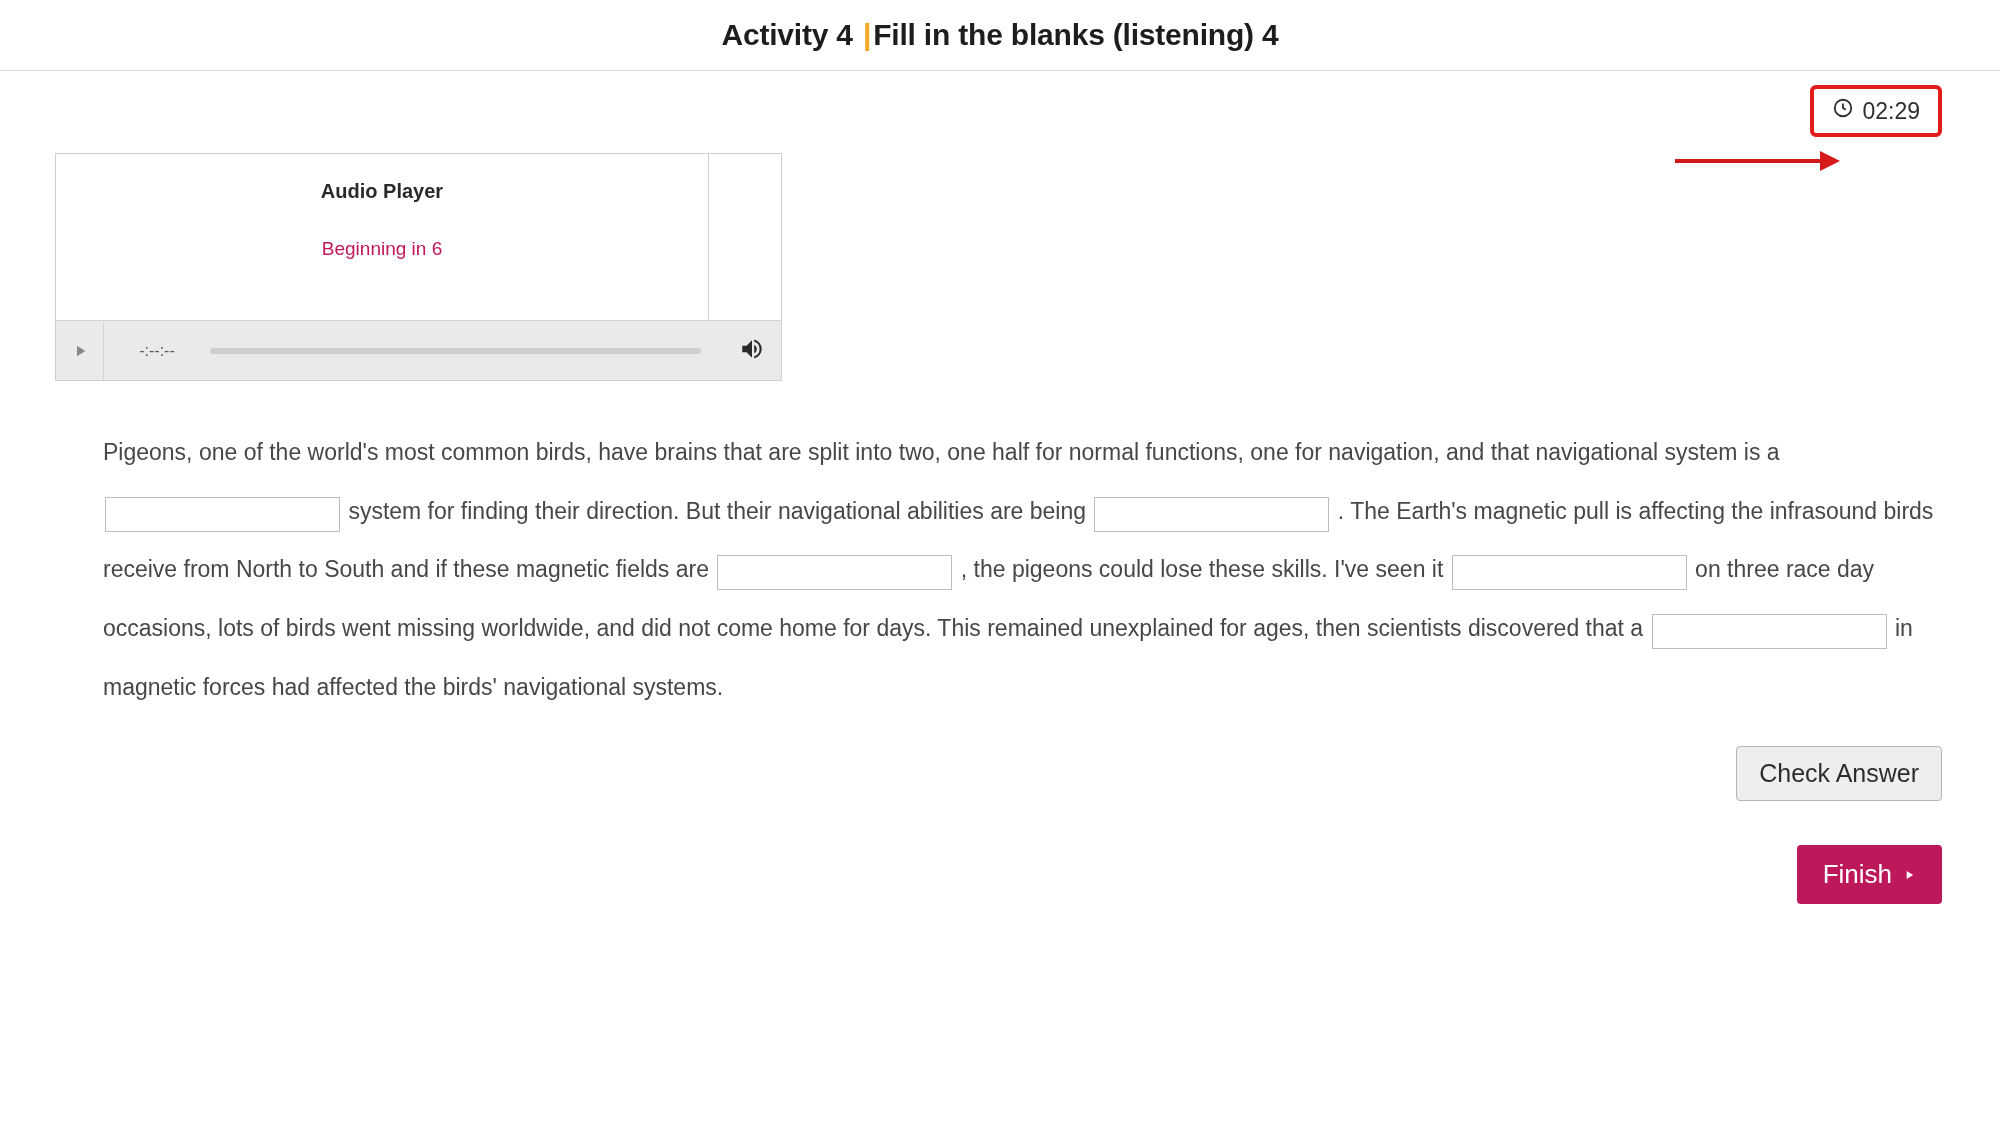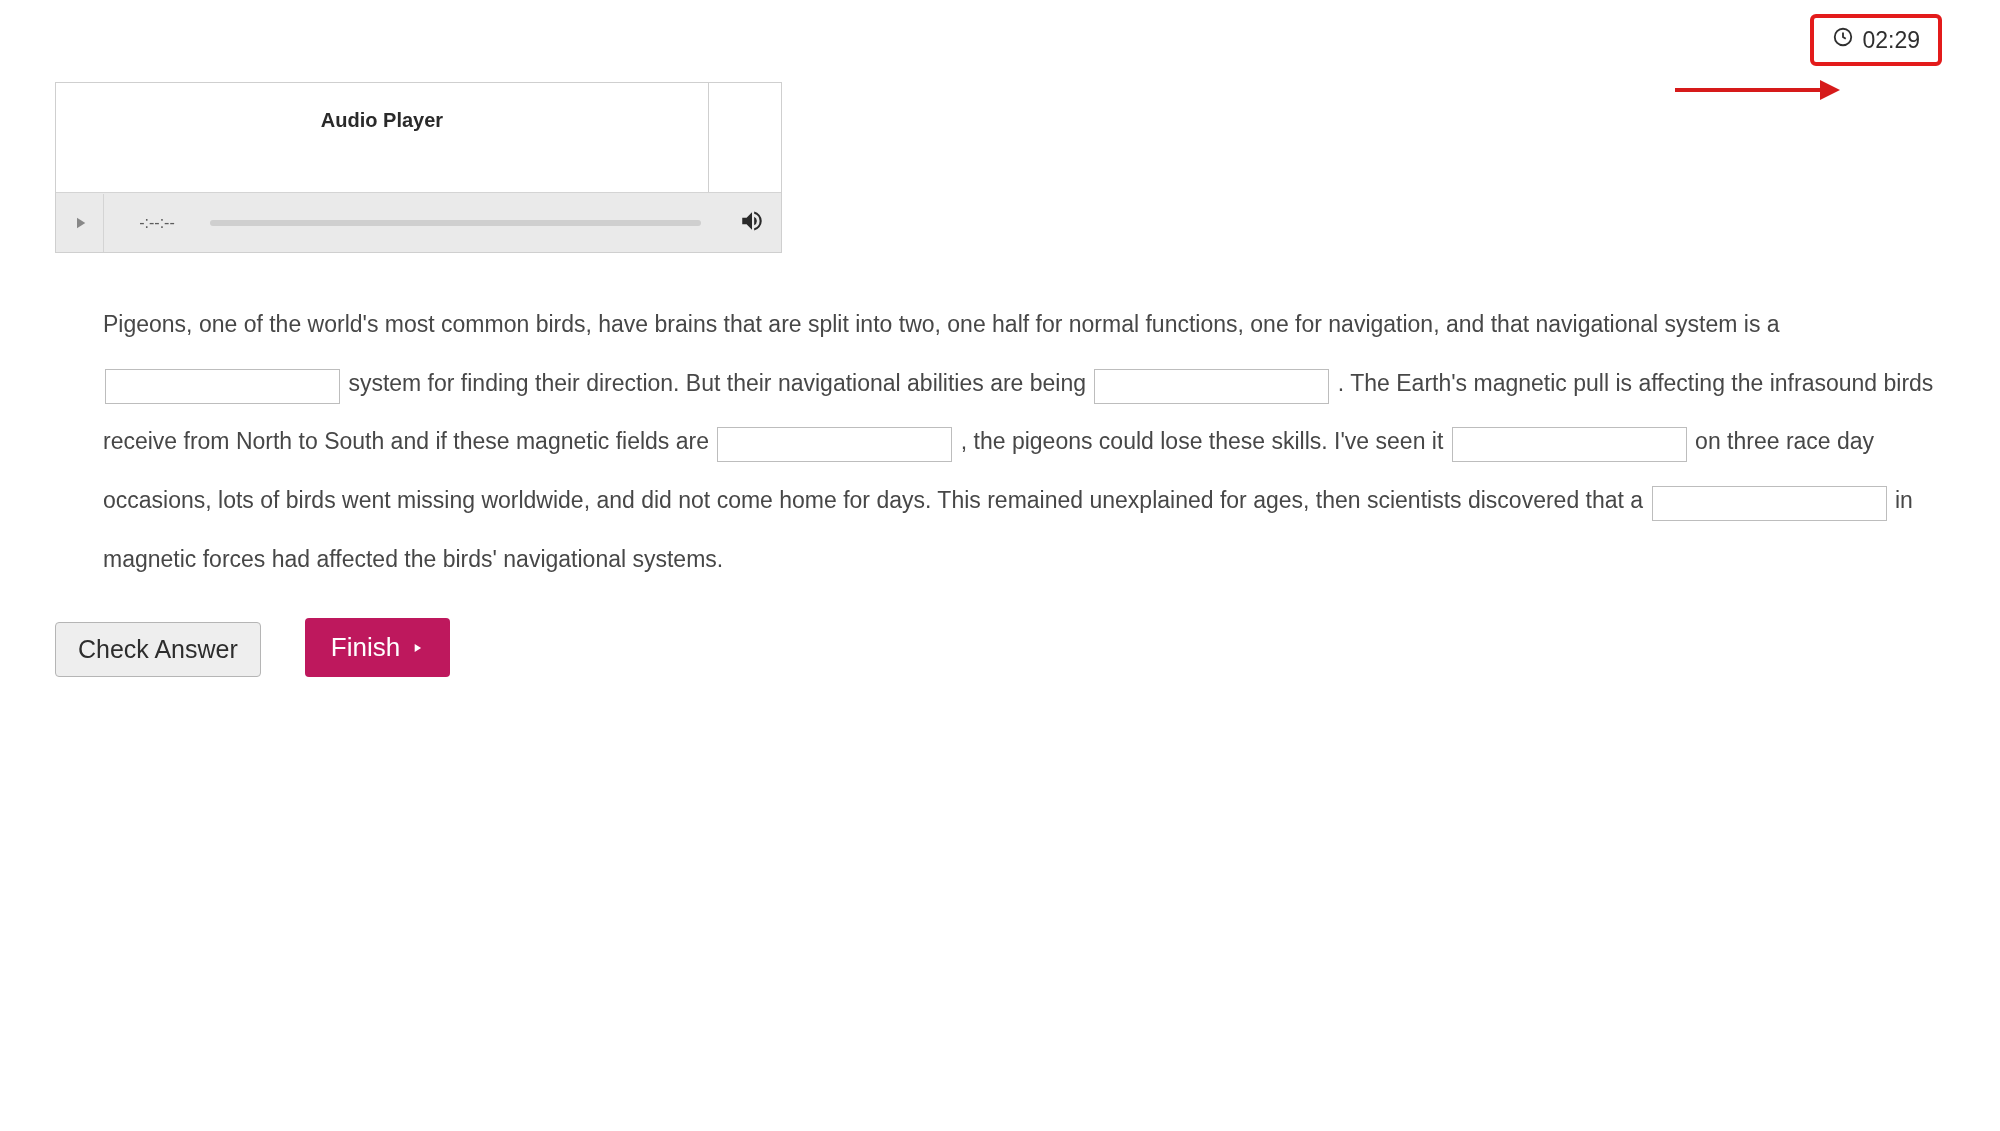--- a/index.html
+++ b/index.html
@@ -165,21 +165,21 @@
       vertical-align: baseline;
       margin: 0 2px;
       font-size: 20px;
       padding: 2px 6px;
       position: relative;
       top: 2px;
     }
     .actions {
       margin-top: 30px;
       display: flex;
-      flex-direction: row;
+      flex-direction: column;
       align-items: flex-end;
       gap: 44px;
       padding-right: 3px;
     }
     .check-answer-btn {
       background: #eeeeee;
       border: 1px solid #b5b5b5;
       border-radius: 4px;
       font-size: 25px;
       color: #2d2d2d;
@@ -202,20 +202,25 @@
       width: 14px;
       height: 18px;
       fill: #ffffff;
     }
   </style>
 </head>
 <body>
 
 <div class="page">
 
+  <div class="header-bar">
+    <h1 class="header-title">
+      <span>Activity 4 </span><span class="accent-pipe">|</span><span>Fill in the blanks (listening) 4</span>
+    </h1>
+  </div>
 
   <div class="content">
 
     <div class="timer-box">
       <span>
         <svg class="clock-svg" viewBox="0 0 24 24" fill="none" stroke="#2f2f2f" stroke-width="2">
           <circle cx="12" cy="12" r="9"></circle>
           <path d="M12 7v5l3 2"></path>
         </svg>
       </span>
@@ -226,20 +231,21 @@
     <svg class="annotation-arrow" viewBox="0 0 170 40">
       <line x1="5" y1="20" x2="150" y2="20" stroke="#d61a1a" stroke-width="4"></line>
       <polygon points="150,10 170,20 150,30" fill="#d61a1a"></polygon>
     </svg>
 
 
     <div class="audio-player">
       <div class="audio-upper">
         <div class="audio-main">
           <div class="audio-title">Audio Player</div>
+          <div class="audio-countdown">Beginning in 6</div>
         </div>
         <div class="audio-side"></div>
       </div>
       <div class="audio-controls">
         <div class="play-btn">
           <svg viewBox="0 0 24 24">
               <path d="M8 5v14l11-7z"></path>
             </svg>
         </div>
         <div class="time-display">-:--:--</div>

